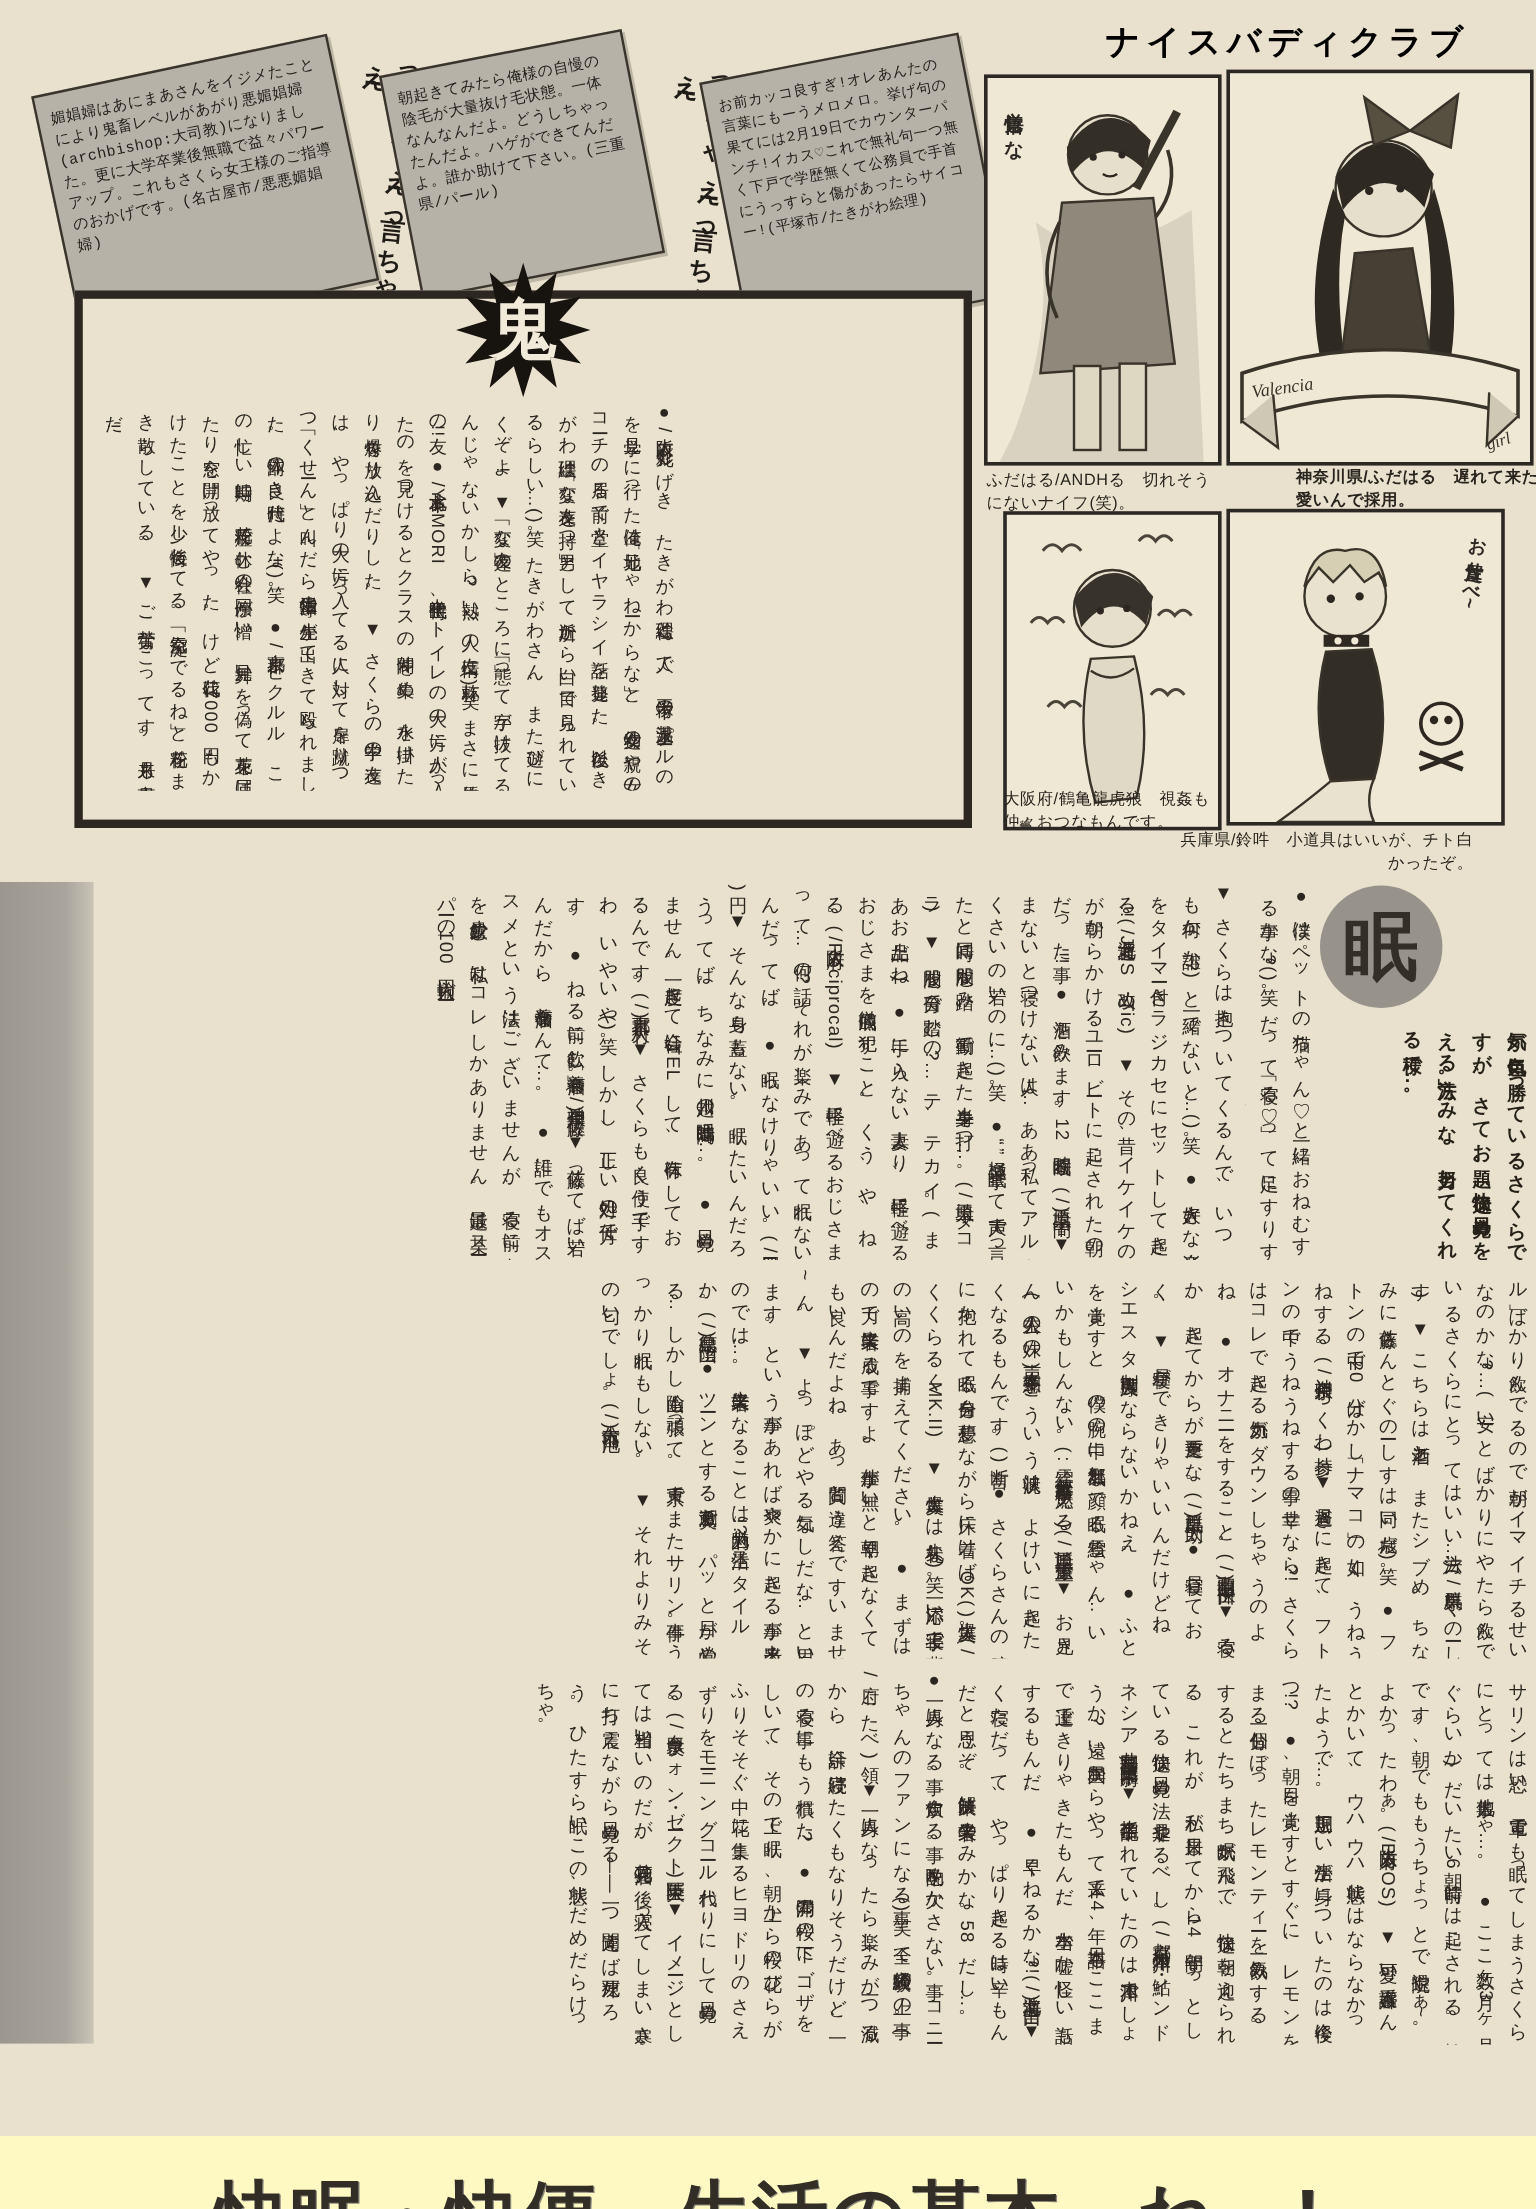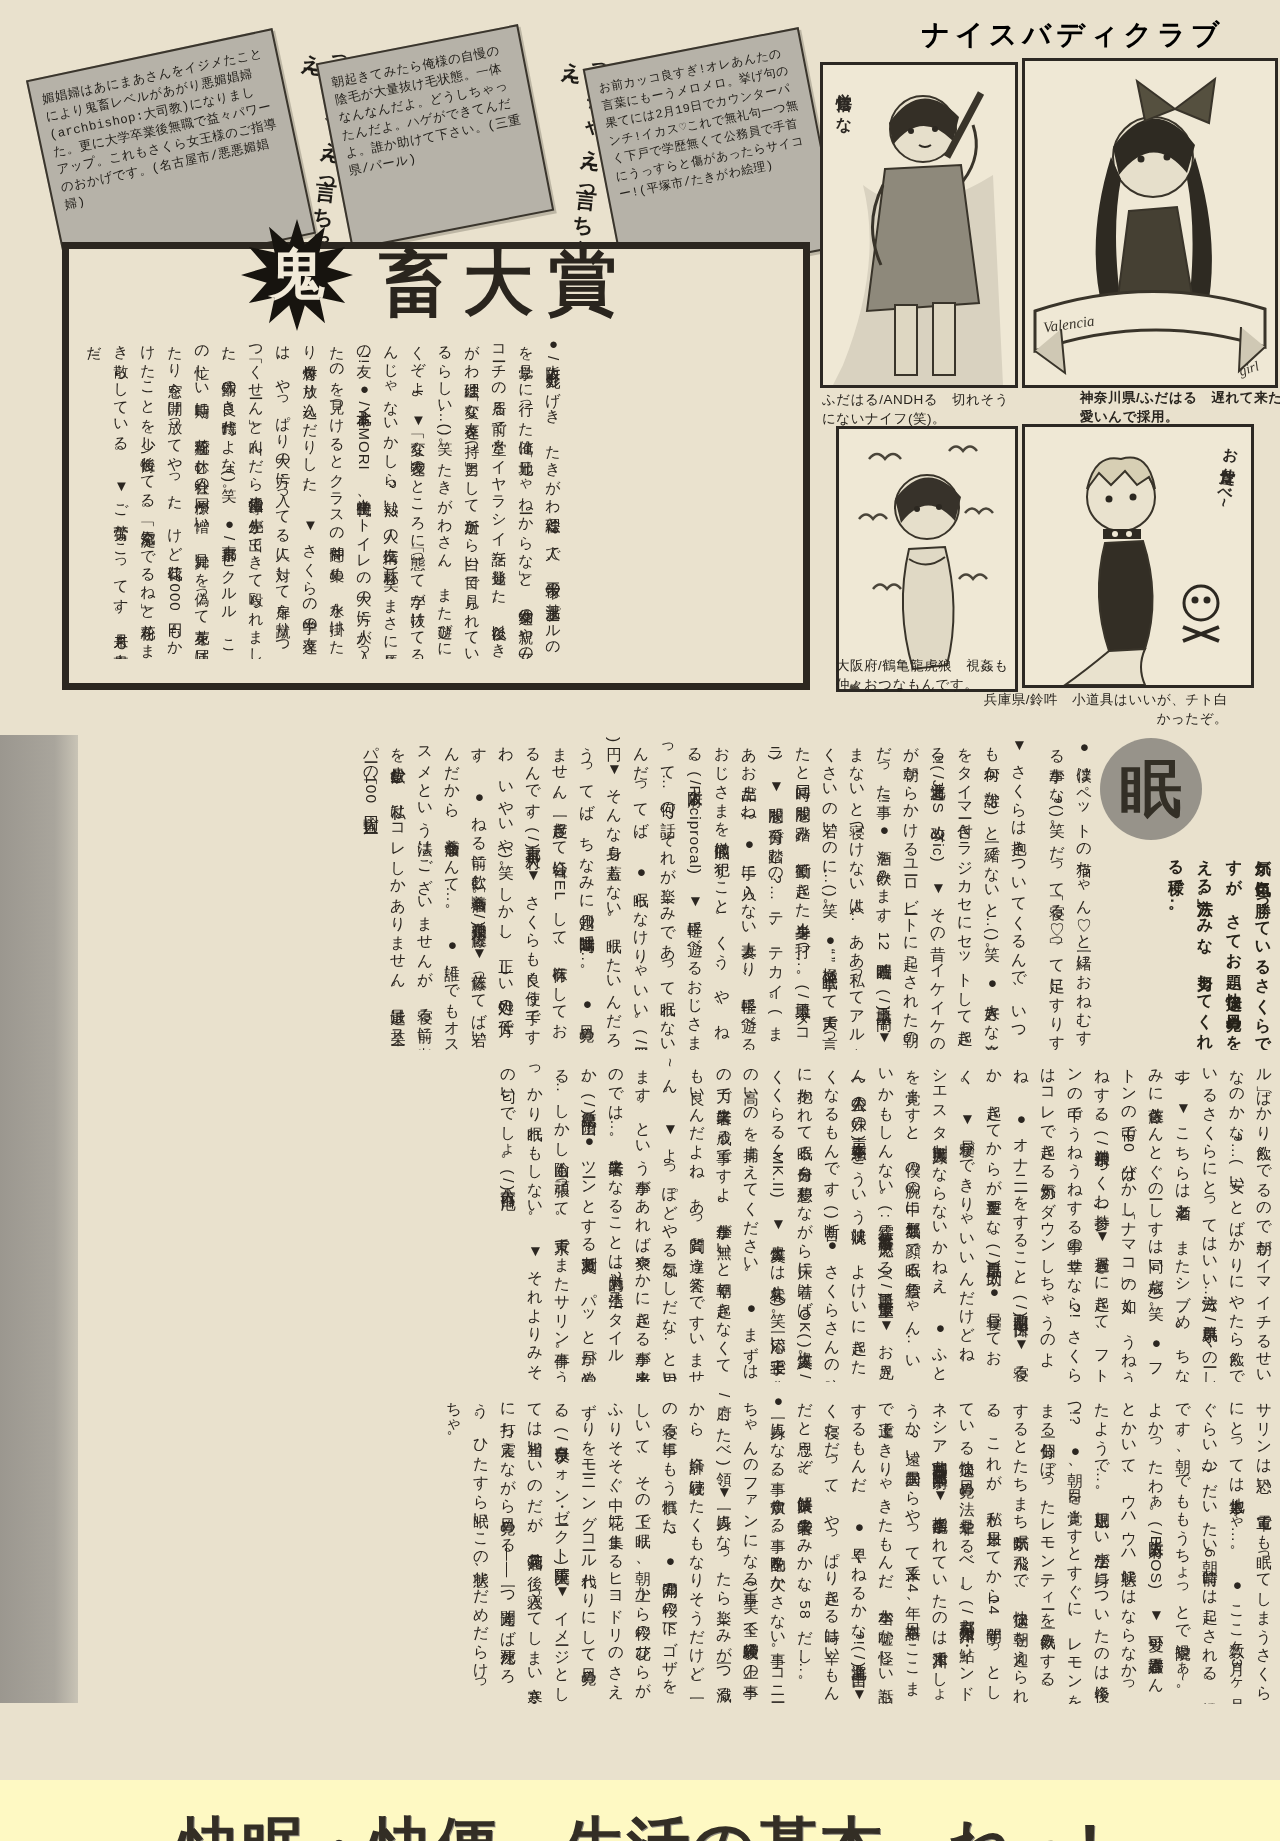--- a/index.html
+++ b/index.html
@@ -213,21 +213,20 @@
 </div>
 
 <div class="caption capA">ふだはる/ANDHる　切れそうにないナイフ(笑)。</div>
 <div class="caption capB">神奈川県/ふだはる　遅れて来たけど可愛いんで採用。</div>
 <div class="caption capC">大阪府/鶴亀龍虎狼　視姦も仲々おつなもんです。</div>
 <div class="caption capD">兵庫県/鈴吽　小道具はいいが、チト白かったぞ。</div>
 
 <div class="award-box">
   <div class="award-title">
     <span class="oni-burst">鬼</span>
-    <span class="tchar">畜大賞</span>
   </div>
   <div class="award-body"><span class="entry">●大阪府/影丸しげき　たきがわ絵理と2人で、平塚市の某温水プールの幼女を見学しに行った俺は「地元じゃねーからな」と、幼女達の親や女の水泳コーチの居る前で堂々とイヤラシイ話を連発した。以後たきがわ絵理は「変な友達を持つ男」として近所から白い目で見られているらしい…(笑)。たきがわさん、また遊びに行くぞよ!</span><span class="entry">▼「変な友達」のところに「態」って字が抜けてるんじゃないかしら?熱い2人の友情に乾杯(笑)。まさに竹馬の友!!</span><span class="entry">●北本市/YAMORI　中学生時代、トイレの大の方に人が入ったのを見つけるとクラスの仲間を集め、水を掛けたり爆竹を放り込んだりした。</span><span class="entry">▼さくらの中学の友達は、やっぱり大の方に入ってる人に対して扉を蹴りつつ「くせーん」と叫んだら生活指導の先生が出てきて殴られました。体罰の良き時代だよな!(笑)。</span><span class="entry">●東京都/ピクルル　この忙しい時期に、花粉症で休む会社の同僚が憎い。見舞いを偽って花束を届けたり窓を開け放ってやった。けど花代に7000円もかけたことを少し後悔してる。「空気淀んでるね」と花粉をまき散らしている。</span><span class="entry">▼ご苦労なこってす。来月も鬼畜大集合だ!</span></div>
 </div>
 
 <div class="sleep-badge">眠</div>
 <div class="sleep-intro">気が色気に勝っているさくらですが、さてお題。「快適な目覚めを迎える方法」。みな、努力してくれる様で…。</div>
 <div class="vband opening">●僕はペットの猫ちゃん♡と一緒におねむする事かな?(笑)。だって「寝る♡」って足にすりすりしてくるもん♪(愛知県/めい・すとーむα)</div>
 <div class="vband band1"><span class="entry">▼さくらは抱きついてくるんで、いつも何か(誰か?)と一緒でないと…(笑)。</span><span class="entry">●大好きな音楽をタイマー付きラジカセにセットして起きる!!(北海道/JMS改めTic)</span><span class="entry">▼その昔、イケイケの妹が朝からかけるユーロビートに起こされた朝の不機嫌だった事!!</span><span class="entry">●酒を飲みます。12時間眠る。(埼玉県/中間)</span><span class="entry">▼酒飲まないと寝つけない人は…ああ私ってアル中くさいの若いのに…(笑)。</span><span class="entry">●“極楽”眠掌って大声で言ったと同時に股間を踏み、衝動で起きた上半身を打つ…。(埼玉県/タコラ)</span><span class="entry">▼股間を自分で踏むの?…テ、テカイ。(まあお上品だね)</span><span class="entry">●手に入らない人妻より、手軽に遊べるおじさまを徹底的に犯すこと。くう、や、ねる。(大阪府/Reciprocal)</span><span class="entry">▼手軽に遊べるおじさまって…何の話?それが楽しみであって眠れないんだってば。</span><span class="entry">●眠らなけりゃいい。(四日市市/川越四十万円)</span><span class="entry">▼そんな身も蓋もない。眠りたいんだろうってば。ちなみに川越の睡眠時間は…。</span><span class="entry">●目覚めません。一度起きて会社にTELして、有休にしておるんです。(東京都/大村)</span><span class="entry">▼さくらも良く使う手ですわ。いやいや(笑)。しかし、正しい対処の仕方です。</span><span class="entry">●ねる前に飲む「養命酒」。(神奈川県/佐藤)</span><span class="entry">▼佐藤ってば若いんだから、養命酒なんて…。</span><span class="entry">●誰にでもオススメという法はございませんが、寝る前に老酒を少量飲む。私はコレしかありません。最近は某スーパーの「100円輸入ビー</span></div>
 <div class="vband band2"><span class="entry">ル」ばかり飲んでるので朝がイマイチるせいなのかな?…(安い!とばかりにやたら飲んでいるさくらにとってはいい方法…)(群馬県/ぐのーしす)</span><span class="entry">▼こちらは老酒と、またシブめ。ちなみに佐藤さんとぐのーしすは同い歳だ(笑)。</span><span class="entry">●フトンの中で20分ばかし「ナマコ」の如く、うねうねする。(神奈川県/ちくわ持参)</span><span class="entry">▼昼過ぎに起きて、フトンの中でうねうねする事の幸せなら?!さくらはコレで起きる気力がダウンしちゃうのよね。</span><span class="entry">●オナニーをすること。(和歌山県/保田)</span><span class="entry">▼寝る前か、起きてからが重要だな。(群馬県/太助)</span><span class="entry">●昼寝しておく。</span><span class="entry">▼昼寝ができりゃいいんだけどね。シエスタ制度導入にならないかねえ。</span><span class="entry">●ふと目を覚ますと、僕の腕の中に無邪気な顔で眠る雪絵ちゃん…いいかもしんない。(雪絵:佐藤出井椎名 燃える)(埼玉県/篠原重工)</span><span class="entry">▼お兄さん(主人公の妹の声:本多知恵子)こういう状況は、よけいに起きたくなるもんです。(断言)</span><span class="entry">●さくらさんの腕に抱かれて眠る自分を夢想しながら床に着けばOK(大爆笑)。(東京都/くくらるくMK.II)</span><span class="entry">▼大爆笑とは失礼な(笑)。一応添い寝上手で背の高いのを捕まえてください。</span><span class="entry">●まずは自分の力で失業者に成る事ですよ。仕事が無いと朝早く起きなくても良いんだよね。あっ質問と違う答えですいませ~ん。</span><span class="entry">▼よっぽどやる気なしだな…と思います。という事があれば爽やかに起きる事が出来るのでは…。失業者になることは魅力的!?生活スタイルか。(徳島県/陰山)</span><span class="entry">●ツーンとする刺激臭で、パッと目が覚める…しかし陰山も頑張って。東京でまたサリン事件。うっかり眠れもしない。</span><span class="entry">▼それよりみそ汁の匂いでしょ。(大分市/池口)</span></div>
 <div class="vband band3"><span class="entry">サリンは恐い。電車でも眠ってしまうさくらにとっては他人事じゃ…。</span><span class="entry">●ここ数ヶ月(3ヶ月ぐらいか)だいたい朝6時前には起こされる。検温です。朝、でももうちょっとで退院やぁ~。よかったわぁ。(大阪府/BROS)</span><span class="entry">▼可愛い看護婦さんとかいて、ウハウハ状態にはならなかったようで…。規則正しい生活が身についたのは今後に役立つ!?</span><span class="entry">●朝、目を覚ますとすぐに、レモンを丸まる一個分しぼったレモンティーを一気飲みする。するとたちまち眠気が飛んで、快適な朝を迎えられる。これが、私が来日してから14年間ずっとしている快適な目覚め法。是非やるべし。(京都府/木津川の鮎・インドネシア共和国出身 元陸軍中尉)</span><span class="entry">▼指名手配されていたのは木津川でしょうか?遠い異国からやって来て14年、日本語もここまで上達できりゃきたもんだ。本当か嘘か怪しい話もするもんだ。</span><span class="entry">●早くねるかな?!(北海道/吉田)</span><span class="entry">▼早く寝ただって、やっぱり起きる時は辛いもんだと思うぞ。解決策は失業者のみかな。58だし…。</span><span class="entry">●一人身になる事。自炊する事。晩酌を欠かさない事。コニーちゃんのファンになる事(笑)。全て実績経験の上の事。(京都府/こたべ 領)</span><span class="entry">▼一人身になったら楽しみが一つ減るから、余計に寝続けたくもなりそうだけど、一人身の寝る事にもう慣れた?</span><span class="entry">●満開の桜の下にゴザをしいて、その上で眠り、朝、上から桜の花びらがふりそそぐ中、花に集まるヒヨドリのさえずりをモーニングコール代わりにして目覚める。(奈良県/フォン・ゼークト陸軍大臣)</span><span class="entry">▼イメージとしては相当いいのだが、花見酒の後、寝入ってしまい寒さに打ち震えながら目覚める――一つ間違えば凍死だろう。ひたすら眠いこの状態、だめだらけっちゃ。</span></div>

